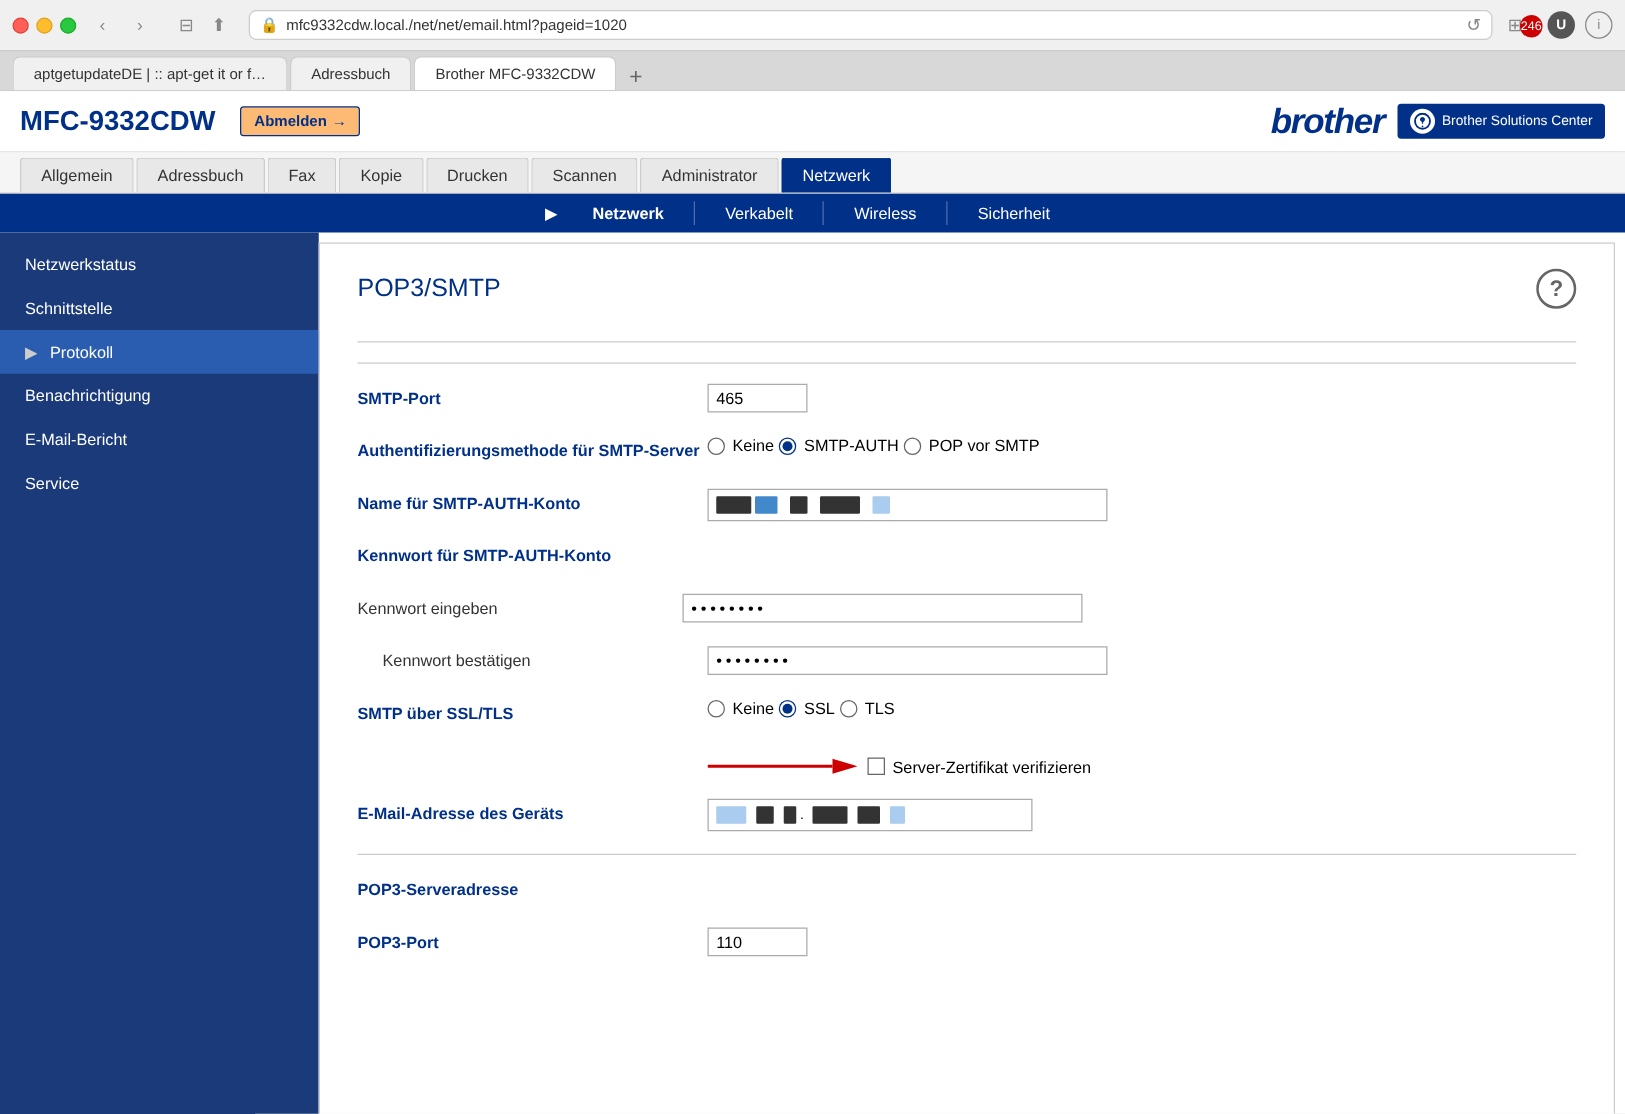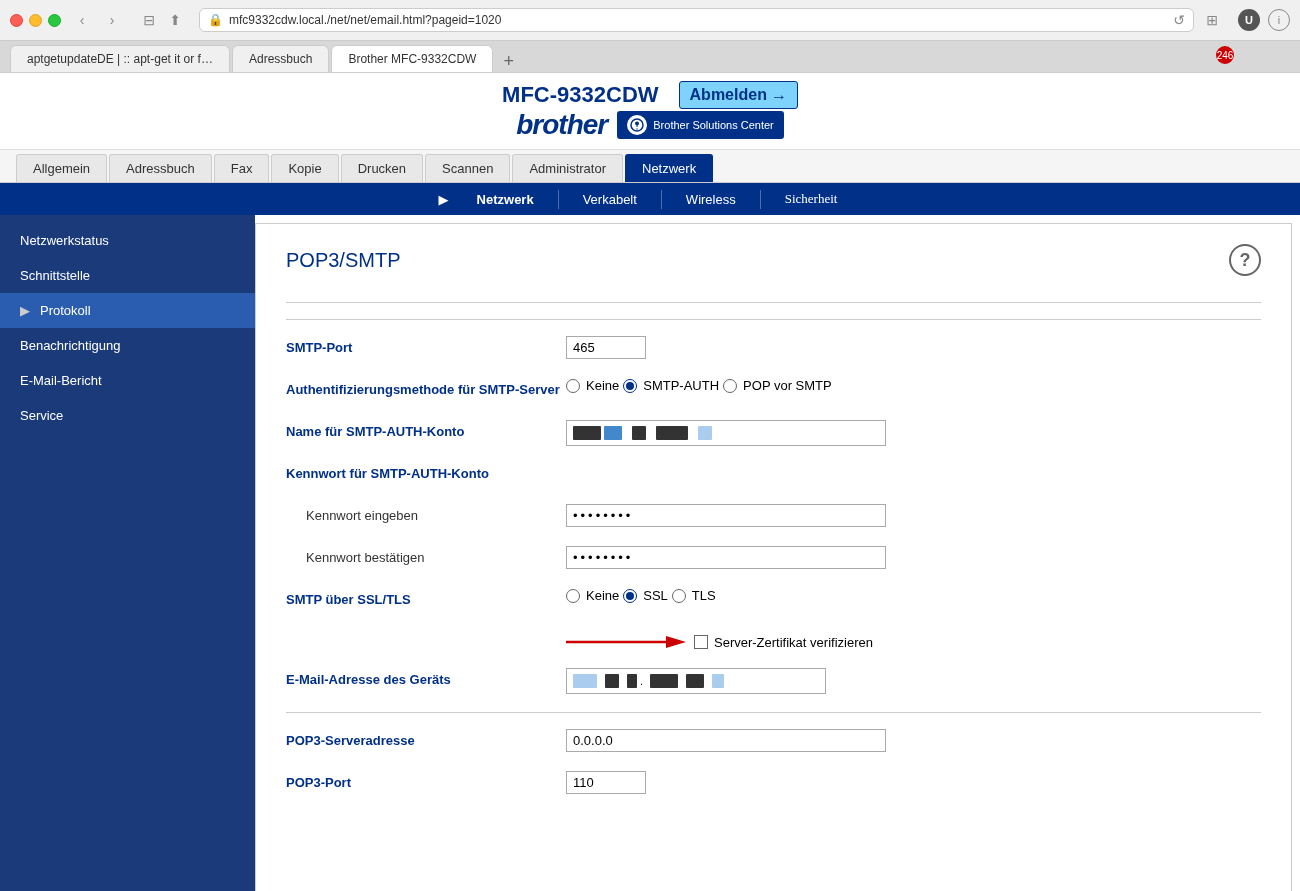--- a/index.html
+++ b/index.html
@@ -27,38 +27,38 @@
     
     .tabs-bar { display: flex; align-items: flex-end; padding: 0 10px; background: #d8d8d8; border-top: 1px solid #ccc; height: 32px; }
     .browser-tab { padding: 6px 16px; background: #f0f0f0; border: 1px solid #ccc; border-bottom: none; border-radius: 6px 6px 0 0; font-size: 12px; color: #333; cursor: pointer; margin-right: 2px; max-width: 220px; white-space: nowrap; overflow: hidden; text-overflow: ellipsis; }
     .browser-tab.active { background: white; z-index: 1; }
     .tab-add { background: none; border: none; font-size: 18px; color: #666; cursor: pointer; padding: 0 8px; }
 
     
     .page-content { background: white; width: 100%; }
 
     
-    .device-header { display: flex; align-items: center; justify-content: space-between; padding: 8px 16px; background: white; border-bottom: 1px solid #e0e0e0; flex-direction: column; }
+    .device-header { display: flex; align-items: center; justify-content: space-between; padding: 8px 16px; background: white; border-bottom: 1px solid #e0e0e0; }
     .device-title { font-size: 22px; font-weight: bold; color: #003087; }
-    .logout-btn { background: #7dd3fc; border: 1.5px solid #003087; border-radius: 3px; color: #003087; font-size: 16px; font-weight: bold; padding: 4px 10px; cursor: pointer; display: flex; align-items: center; gap: 4px; }
+    .logout-btn { background: #fdba74; border: 1.5px solid #003087; border-radius: 3px; color: #003087; font-size: 12px; font-weight: bold; padding: 4px 10px; cursor: pointer; display: flex; align-items: center; gap: 4px; }
     .brother-logo { font-size: 28px; font-weight: bold; color: #003087; font-style: italic; letter-spacing: -1px; }
 
     
     .solutions-center { display: flex; align-items: center; gap: 6px; background: #003087; color: white; padding: 4px 10px; border-radius: 3px; font-size: 11px; cursor: pointer; }
     .solutions-icon { width: 20px; height: 20px; border-radius: 50%; background: white; display: flex; align-items: center; justify-content: center; }
 
     
     .nav-tabs { display: flex; padding: 4px 16px 0; background: #f5f5f5; border-bottom: 1px solid #ccc; }
     .nav-tab { padding: 6px 16px; font-size: 13px; color: #333; cursor: pointer; border: 1px solid #ccc; border-bottom: none; border-radius: 3px 3px 0 0; background: #e8e8e8; margin-right: 2px; }
     .nav-tab.active { background: #003087; color: white; border-color: #003087; }
 
     
     .sub-nav { background: #003087; display: flex; align-items: center; justify-content: center; padding: 6px 0; gap: 0; }
     .sub-nav-item { color: white; font-size: 13px; padding: 2px 24px; cursor: pointer; border-right: 1px solid rgba(255,255,255,0.3); }
-    .sub-nav-item:last-child { border-right: none; font-family: Liberation Serif, serif; }
+    .sub-nav-item:last-child { border-right: none; }
     .sub-nav-item.active { font-weight: bold; }
     .sub-nav-arrow { color: white; margin-right: 4px; }
 
     
     .main-layout { display: flex; height: calc(891px - 180px); }
 
     
     .sidebar { width: 255px; background: #1a3a7a; flex-shrink: 0; padding-top: 8px; }
     .sidebar-item { padding: 10px 20px; color: white; font-size: 13px; cursor: pointer; display: flex; align-items: flex-end; gap: 6px; }
     .sidebar-item.active { background: #2a5db0; }
@@ -126,21 +126,21 @@
       <button class="window-ctrl">⊟</button>
       <button class="window-ctrl">⬆</button>
     </div>
     <div class="address-bar-wrap">
       <span style="color:#888; font-size:12px;">🔒</span>
       <input class="address-bar" type="text" value="mfc9332cdw.local./net/net/email.html?pageid=1020" style="">
       <button class="reload-btn">↺</button>
     </div>
     <button class="window-ctrl">⊞</button>
     <div style="position:relative;">
-      <div style="background:#cc0000; color:white; border-radius:50%; width:18px; height:18px; font-size:10px; display:flex; align-items:center; justify-content:center; position:absolute; top:-8px; right:-4px; z-index:2;margin-top:34px;">246</div>
+      <div style="background:#cc0000; color:white; border-radius:50%; width:18px; height:18px; font-size:10px; display:flex; align-items:center; justify-content:center; position:absolute; top:-8px; right:-4px; z-index:2;">246</div>
     </div>
     <div class="user-icon">U</div>
     <div class="info-icon">i</div>
   </div>
 
   <div class="tabs-bar">
     <div class="browser-tab">aptgetupdateDE | :: apt-get it or for-get it ::</div>
     <div class="browser-tab">Adressbuch</div>
     <div class="browser-tab active">Brother MFC-9332CDW</div>
     <button class="tab-add">+</button>
@@ -272,21 +272,21 @@
               <span class="redact-block-light" style="width:14px;"></span>
             </div>
           </div>
         </div>
 
         <div class="form-row">
           <div class="form-label">Kennwort für SMTP-AUTH-Konto</div>
           <div class="form-value"></div>
         </div>
 
-        <div class="form-row" style="margin-left: 20px;">
+        <div class="form-row" style="">
           <div class="form-label" style="width:260px; font-weight:normal; color:#333;">Kennwort eingeben</div>
           <div class="form-value">
             <input class="form-input password-field" type="password" value="password" style="">
           </div>
         </div>
 
         <div class="form-row" style="margin-left: 20px;">
           <div class="form-label" style="width:260px; font-weight:normal; color:#333;">Kennwort bestätigen</div>
           <div class="form-value">
             <input class="form-input password-field" type="password" value="password" style="">
@@ -347,23 +347,20 @@
               <span style="width:2px;"></span>
               <span class="redact-block-light" style="width:12px;"></span>
             </div>
           </div>
         </div>
 
         <hr class="form-divider">
 
         <div class="form-row">
           <div class="form-label">POP3-Serveradresse</div>
-          <div class="form-value">
-            <input class="form-input" type="text" value="0.0.0.0" style="">
-          </div>
         </div>
 
         <div class="form-row">
           <div class="form-label">POP3-Port</div>
           <div class="form-value">
             <input class="form-input-small" type="text" value="110" style="">
           </div>
         </div>
 
       </div>

